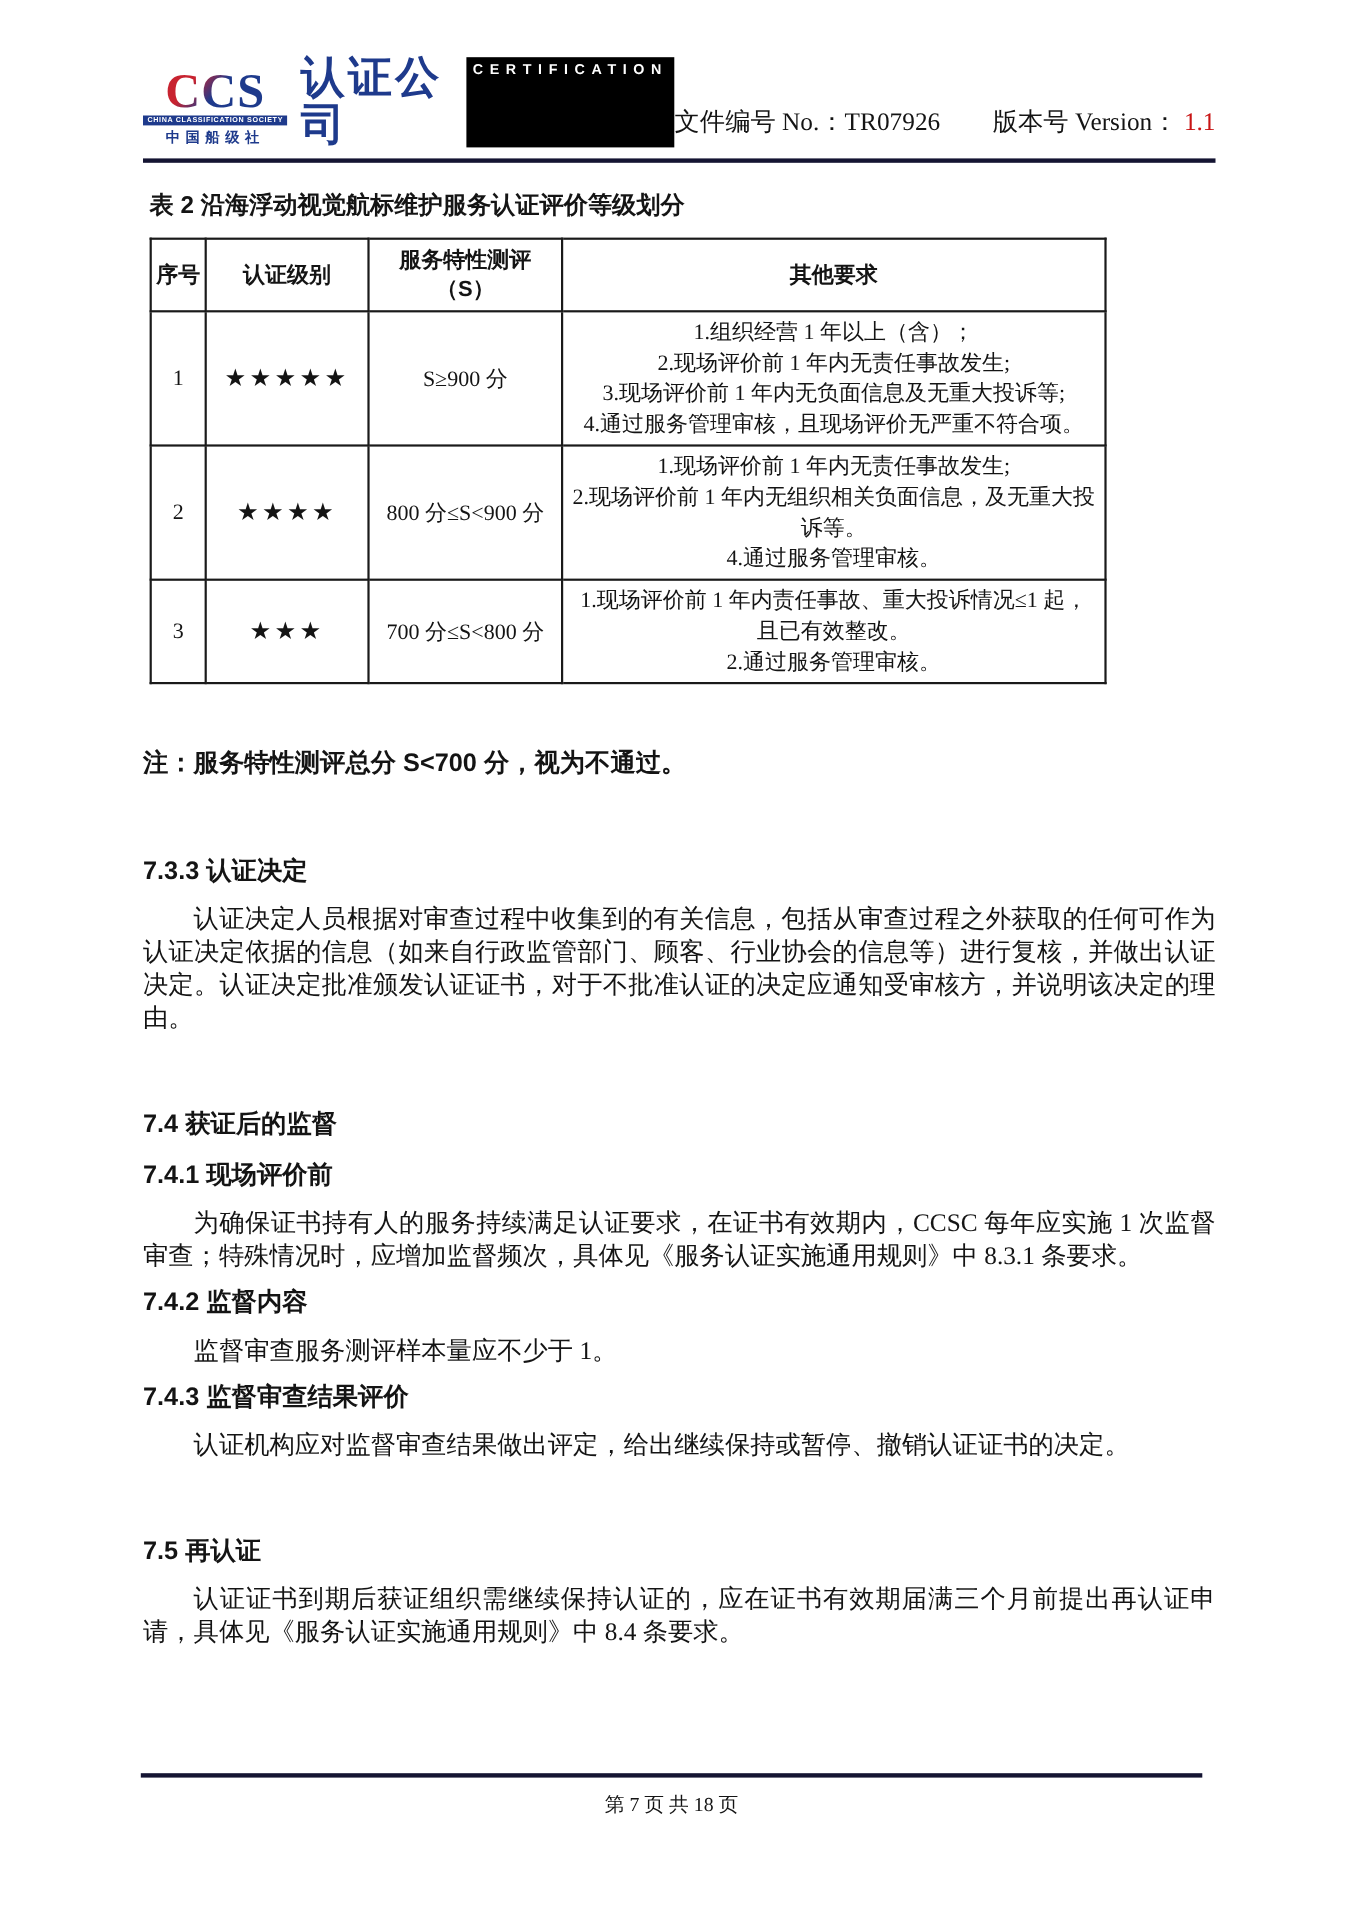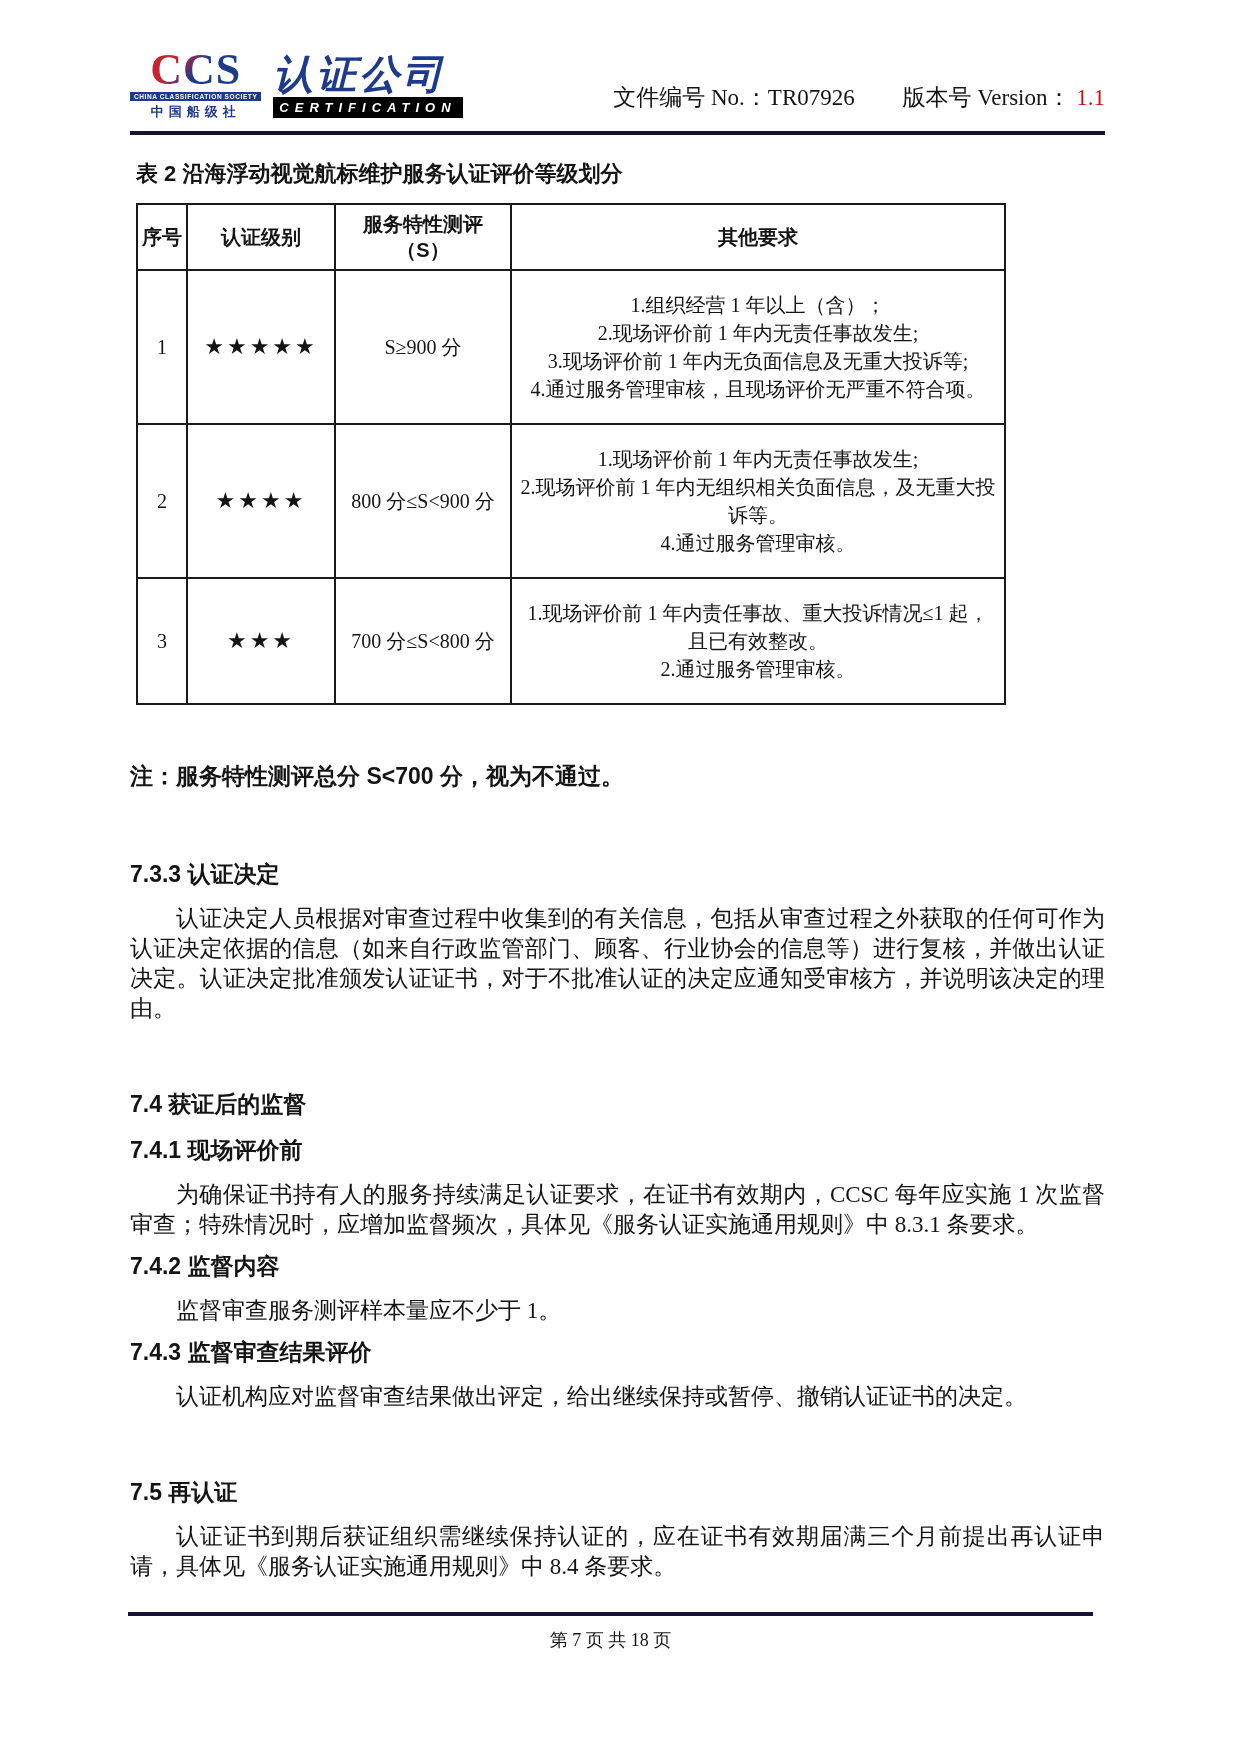--- a/index.html
+++ b/index.html
@@ -8,37 +8,37 @@
     font-family:"Liberation Serif","DejaVu Serif",serif;color:#141414;
     overflow:hidden;
   }
   .content{padding:0 128px 0 130px;}
 
   
   .header{
     display:flex;justify-content:space-between;align-items:flex-end;
     padding-top:50px;padding-bottom:10px;border-bottom:4px solid #141432;
   }
-  .logo{display:flex;align-items:center;gap:12px;}
+  .logo{display:flex;align-items:flex-end;gap:12px;}
   .logo-left{display:flex;flex-direction:column;align-items:center;}
   .logo-ccs{
     font-family:"Liberation Serif",serif;font-weight:bold;font-size:44px;line-height:40px;
     color:#1e3a8c;letter-spacing:1px;
     background:linear-gradient(130deg,#c82330 28%,#1e3a8c 52%);
     -webkit-background-clip:text;background-clip:text;-webkit-text-fill-color:transparent;
   }
   .logo-society-en{
     background:#1e3a8c;color:#ffffff;font-family:"Liberation Sans",sans-serif;
     font-size:6.5px;font-weight:bold;letter-spacing:.6px;padding:1px 4px;margin-top:2px;white-space:nowrap;
   }
   .logo-society-cn{
     color:#1e3a8c;font-family:"Liberation Sans",sans-serif;font-weight:bold;
     font-size:13px;letter-spacing:5px;margin-top:2px;white-space:nowrap;
   }
-  .logo-right{display:flex;flex-direction:column;font-style:italic;}
+  .logo-right{display:flex;flex-direction:row;}
   .logo-company-cn{
     color:#1e3a8c;font-family:"Liberation Sans",sans-serif;font-weight:bold;
     font-size:40px;line-height:42px;letter-spacing:3px;
   }
   .logo-company-en{
     background:#000000;color:#ffffff;font-family:"Liberation Sans",sans-serif;
     font-weight:bold;font-size:13px;letter-spacing:6px;padding:3px 6px;margin-top:2px;text-align:center;
   }
   .doc-meta{font-size:23px;padding-bottom:8px;white-space:nowrap;}
   .doc-meta .version{margin-left:42px;}
@@ -47,21 +47,21 @@
   
   .table-title{
     width:868px;margin:24px 0 0 6px;text-align:left;
     font-family:"Liberation Sans",sans-serif;font-weight:bold;font-size:22px;
   }
   table.cert{
     width:868px;margin:14px 0 0 6px;border-collapse:collapse;
     font-size:20px;table-layout:fixed;
   }
   table.cert th,table.cert td{
-    border:2px solid #1a1a1a;padding:20px 6px;vertical-align:middle;text-align:center;
+    border:2px solid #1a1a1a;padding:4px 6px;vertical-align:middle;text-align:center;
   }
   table.cert th{
     font-family:"Liberation Sans",sans-serif;font-weight:bold;font-size:20px;
     line-height:26px;padding:6px 4px;
   }
   td.c-no{font-size:20px;}
   td.c-stars{font-size:22px;letter-spacing:3px;white-space:nowrap;}
   td.c-score{font-size:20px;}
   td.c-req{text-align:left;padding:6px 10px;}
   .req-line{line-height:28px;font-size:20px;}

